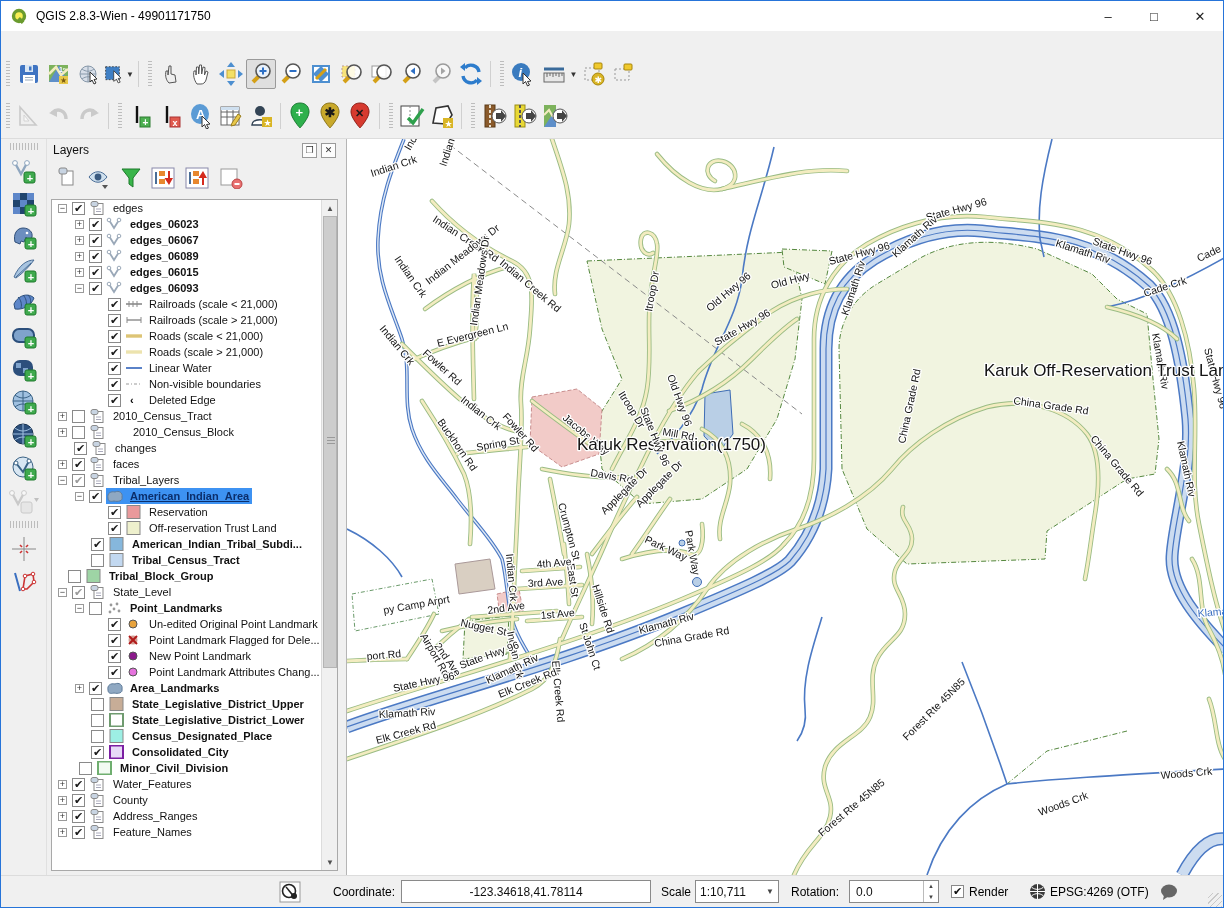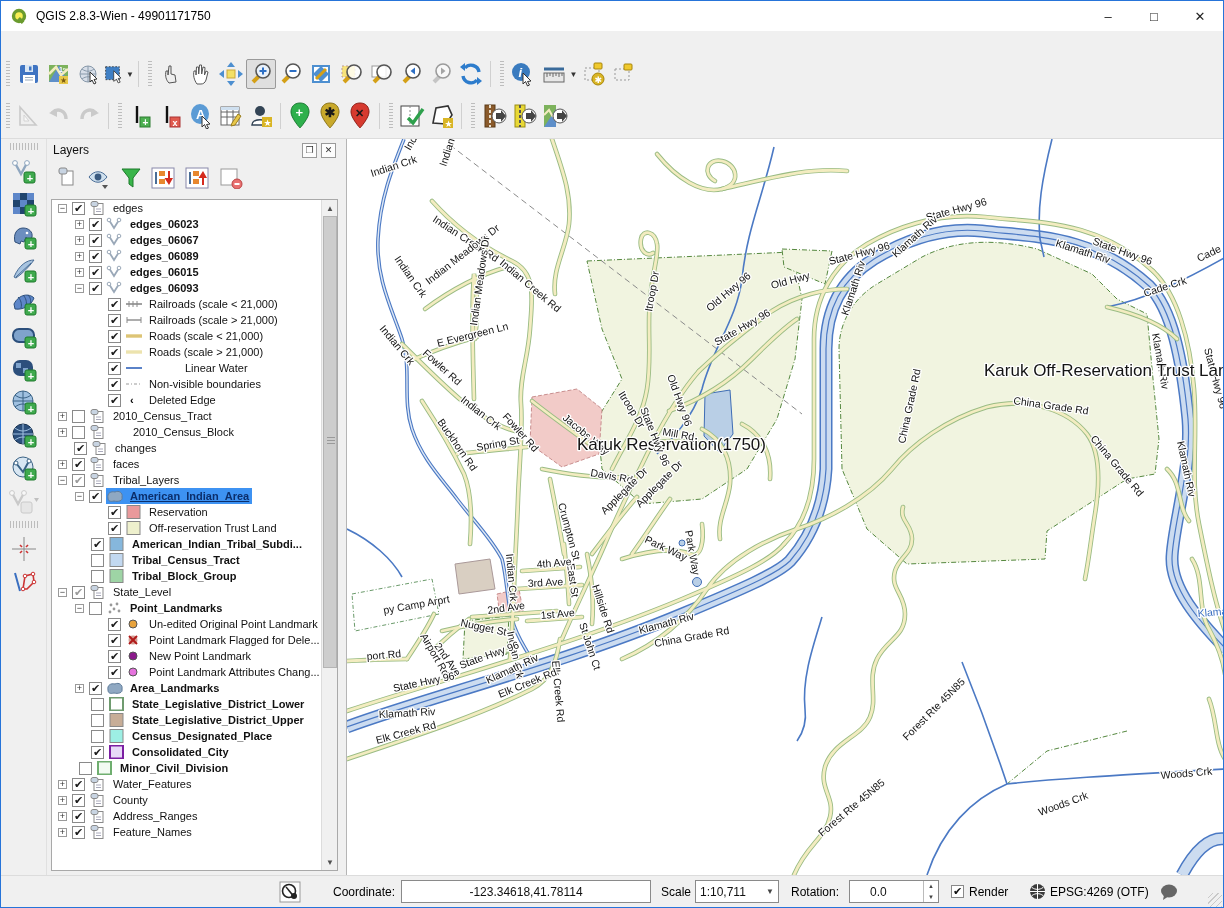--- a/index.html
+++ b/index.html
@@ -697,21 +697,21 @@
                 <svg width="18" height="14">
                   <line x1="1" y1="7" x2="17" y2="7" stroke="#ece3ae" stroke-width="3.4"></line>
                 </svg>
               </span>
               <span class="lbl">Roads (scale &gt; 21,000)</span>
             </span>
           </div>
           <div class="trow" style="padding-left: 40px;">
             <span class="noexp"></span>
             <span class="cb" style="color: rgb(26, 26, 26);">✔</span>
-            <span class="lblwrap" style="display: inline-flex; align-items: center; height: 16px; gap: 36px;">
+            <span class="lblwrap" style="display: inline-flex; align-items: center; height: 16px;">
               <span class="icon">
                 <svg width="18" height="14">
                   <line x1="1" y1="7" x2="17" y2="7" stroke="#5a82c8" stroke-width="2"></line>
                 </svg>
               </span>
               <span class="lbl">Linear Water</span>
             </span>
           </div>
           <div class="trow" style="padding-left: 40px;">
             <span class="noexp"></span>
@@ -865,21 +865,21 @@
             <span class="cb"></span>
             <span class="lblwrap" style="display: inline-flex; align-items: center; height: 16px;">
               <span class="icon">
                 <svg width="18" height="14">
                   <rect x="2" y="0.5" width="13" height="13" fill="#c2d8f0" stroke="#888" stroke-width="1"></rect>
                 </svg>
               </span>
               <span class="lbl bold">Tribal_Census_Tract</span>
             </span>
           </div>
-          <div class="trow" style="padding-left: 23px;">
+          <div class="trow" style="">
             <span class="noexp"></span>
             <span class="cb"></span>
             <span class="lblwrap" style="display: inline-flex; align-items: center; height: 16px;">
               <span class="icon">
                 <svg width="18" height="14">
                   <rect x="2" y="0.5" width="13" height="13" fill="#9ed4a5" stroke="#888" stroke-width="1"></rect>
                 </svg>
               </span>
               <span class="lbl bold">Tribal_Block_Group</span>
             </span>
@@ -976,36 +976,36 @@
               </span>
               <span class="lbl bold">Area_Landmarks</span>
             </span>
           </div>
           <div class="trow" style="padding-left: 23px;">
             <span class="noexp"></span>
             <span class="cb"></span>
             <span class="lblwrap" style="display: inline-flex; align-items: center; height: 16px;">
               <span class="icon">
                 <svg width="18" height="14">
+                  <rect x="2" y="0.5" width="13" height="13" fill="#c7ad97" stroke="#888" stroke-width="1"></rect>
+                </svg>
+              </span>
+              <span class="lbl bold">State_Legislative_District_Upper</span>
+            </span>
+          </div>
+          <div class="trow" style="padding-left: 23px;">
+            <span class="noexp"></span>
+            <span class="cb"></span>
+            <span class="lblwrap" style="display: inline-flex; align-items: center; height: 16px;">
+              <span class="icon">
+                <svg width="18" height="14">
                   <rect x="2" y="0.5" width="13" height="13" fill="#ffffff" stroke="#6f9b6f" stroke-width="2"></rect>
                 </svg>
               </span>
               <span class="lbl bold">State_Legislative_District_Lower</span>
-            </span>
-          </div>
-          <div class="trow" style="padding-left: 23px;">
-            <span class="noexp"></span>
-            <span class="cb"></span>
-            <span class="lblwrap" style="display: inline-flex; align-items: center; height: 16px;">
-              <span class="icon">
-                <svg width="18" height="14">
-                  <rect x="2" y="0.5" width="13" height="13" fill="#c7ad97" stroke="#888" stroke-width="1"></rect>
-                </svg>
-              </span>
-              <span class="lbl bold">State_Legislative_District_Upper</span>
             </span>
           </div>
           <div class="trow" style="padding-left: 23px;">
             <span class="noexp"></span>
             <span class="cb"></span>
             <span class="lblwrap" style="display: inline-flex; align-items: center; height: 16px;">
               <span class="icon">
                 <svg width="18" height="14">
                   <rect x="2" y="0.5" width="13" height="13" fill="#9defe4" stroke="#888" stroke-width="1"></rect>
                 </svg>
@@ -1338,21 +1338,21 @@
       </svg>
     </div>
     <div class="sb sb-label" style="left:332px">Coordinate:</div>
     <div class="sb sb-field" style="left:400px;width:250px">-123.34618,41.78114</div>
     <div class="sb sb-label" style="left:660px">Scale</div>
     <div class="sb sb-field" style="left:694px;width:84px;justify-content:space-between;padding:0 4px">
       <span>1:10,711</span>
         <span style="font-size:8px;color:#444">▼</span>
     </div>
     <div class="sb sb-label" style="left:790px">Rotation:</div>
-    <div class="sb sb-field" style="left:848px;width:90px;justify-content:flex-start;padding-left:20px">
+    <div class="sb sb-field" style="left:848px;width:90px;justify-content:flex-start;padding-left:6px">
       <span style="flex:1;text-align:left">0.0</span>
       <div class="spin">
           <div>▲</div>
           <div>▼</div>
         </div>
     </div>
     <div class="sb" style="left:950px">
       <span style="width:13px;height:13px;border:1px solid #8a8a8a;background:#fff;display:inline-flex;align-items:center;justify-content:center;font-size:11px;margin-right:5px">✔</span>
       <span class="sb-label">Render</span>
     </div>

